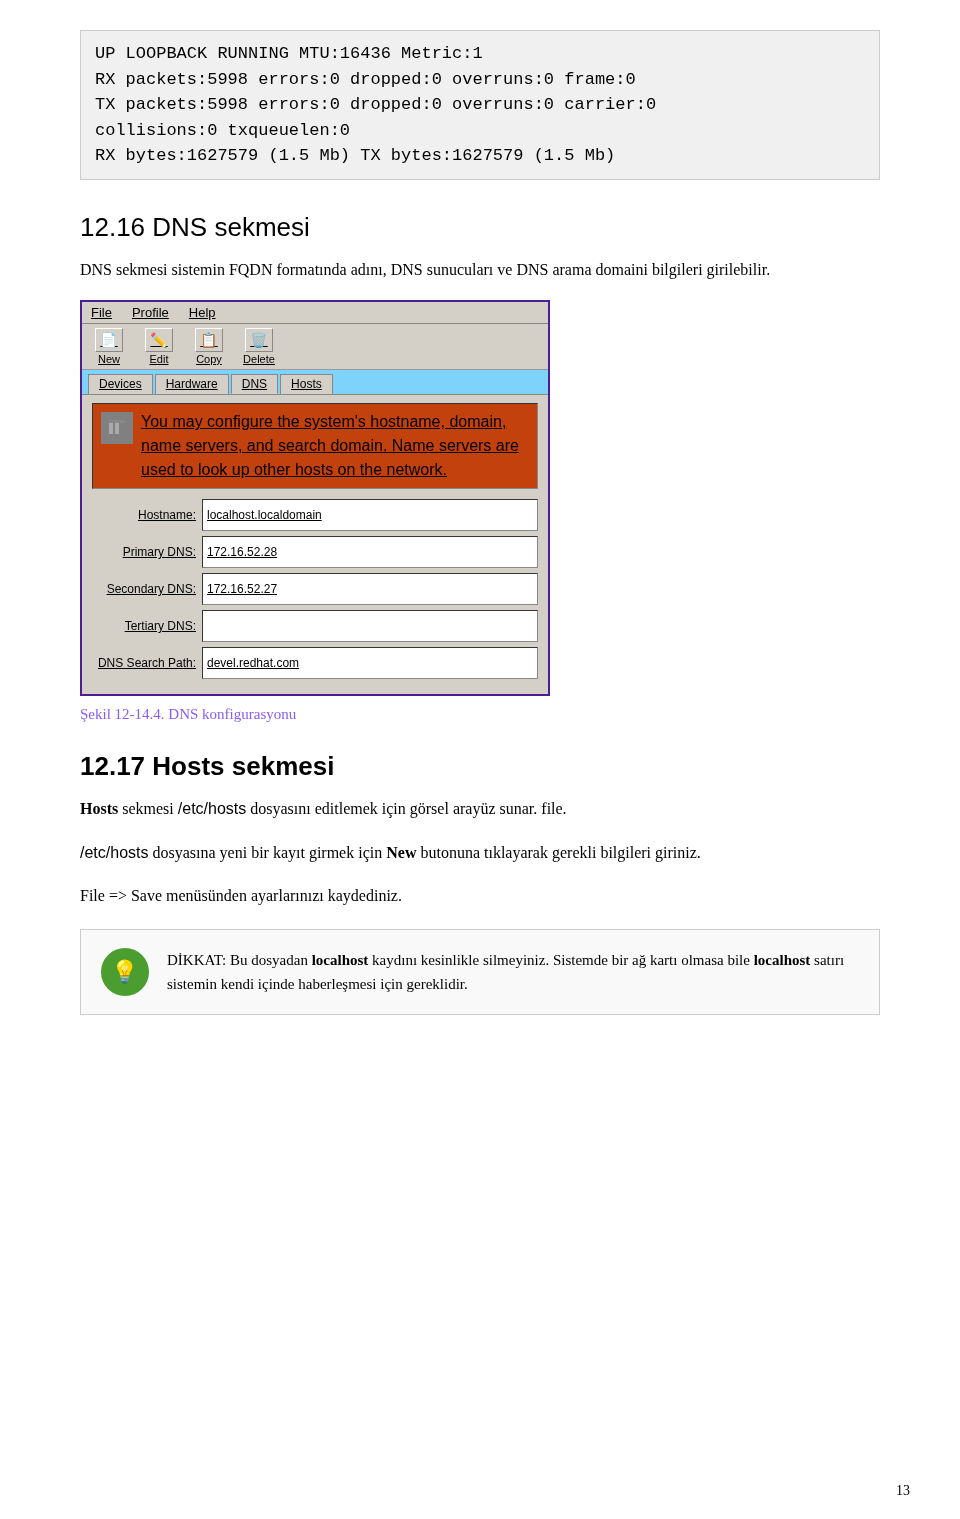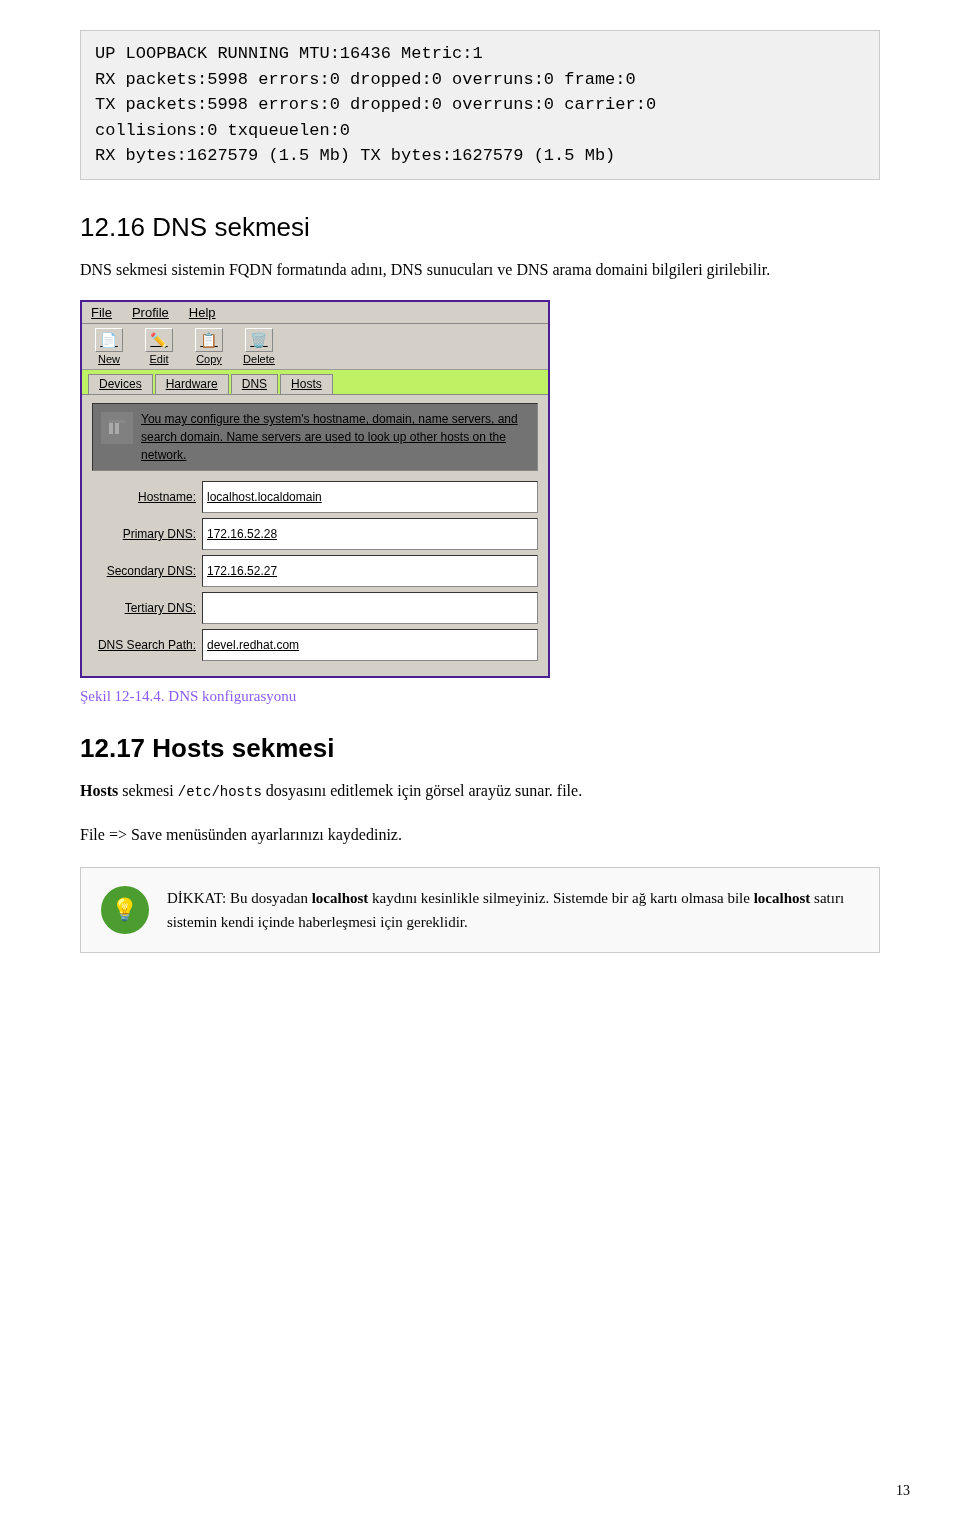--- a/index.html
+++ b/index.html
@@ -50,22 +50,22 @@
 
     
     .body-text {
       font-size: 16px;
       line-height: 1.6;
       margin-bottom: 18px;
       color: #000;
     }
 
     .body-text code, .inline-code {
-      font-family: Liberation Mono, monospace;
-      font-size: 14px;
+      font-family: Liberation Sans, sans-serif;
+      font-size: 16px;
     }
 
     
     .figure-caption {
       font-size: 15px;
       margin-top: 10px;
       margin-bottom: 28px;
       color: #8b5cf6;
     }
 
@@ -126,21 +126,21 @@
     }
 
     .toolbar-btn-label {
       font-size: 11px;
       color: #000;
     }
 
     .dialog-tabs {
       display: flex;
       padding: 4px 6px 0 6px;
-      background: #bef264;
+      background: #7dd3fc;
     }
 
     .dialog-tab {
       padding: 2px 10px;
       border: 1px solid #888;
       border-bottom: none;
       background: #d4d0c8;
       font-size: 12px;
       cursor: pointer;
       margin-right: 2px;
@@ -152,24 +152,24 @@
       font-weight: normal;
     }
 
     .dialog-content {
       background: #d4d0c8;
       padding: 8px 10px 10px 10px;
       border-top: 1px solid #888;
     }
 
     .dialog-info-box {
-      background: #737373;
+      background: #c2410c;
       border: 1px inset #888;
       padding: 6px 8px;
-      font-size: 12px;
+      font-size: 16px;
       line-height: 1.5;
       margin-bottom: 10px;
       display: flex;
       gap: 8px;
       align-items: flex-start;
     }
 
     .dialog-info-icon {
       width: 32px;
       height: 32px;
@@ -342,20 +342,23 @@
   <p class="figure-caption">Şekil 12-14.4. DNS konfigurasyonu</p>
 
   <h2 class="section-subheading">
     <span>12.17</span> <span>Hosts sekmesi</span>
   </h2>
 
   <p class="body-text">
     <span><strong>Hosts</strong> sekmesi </span><code>/etc/hosts</code><span> dosyasını editlemek için görsel arayüz sunar. file.</span>
   </p>
 
+  <p class="body-text">
+    <code>/etc/hosts</code><span> dosyasına yeni bir kayıt girmek için </span><strong>New</strong><span> butonuna tıklayarak gerekli bilgileri giriniz.</span>
+  </p>
 
   <p class="body-text">
     <span>File =&gt; Save menüsünden ayarlarınızı kaydediniz.</span>
   </p>
 
   <div class="note-box">
     <div class="note-icon">
       <span>💡</span>
     </div>
     <div class="note-text">

